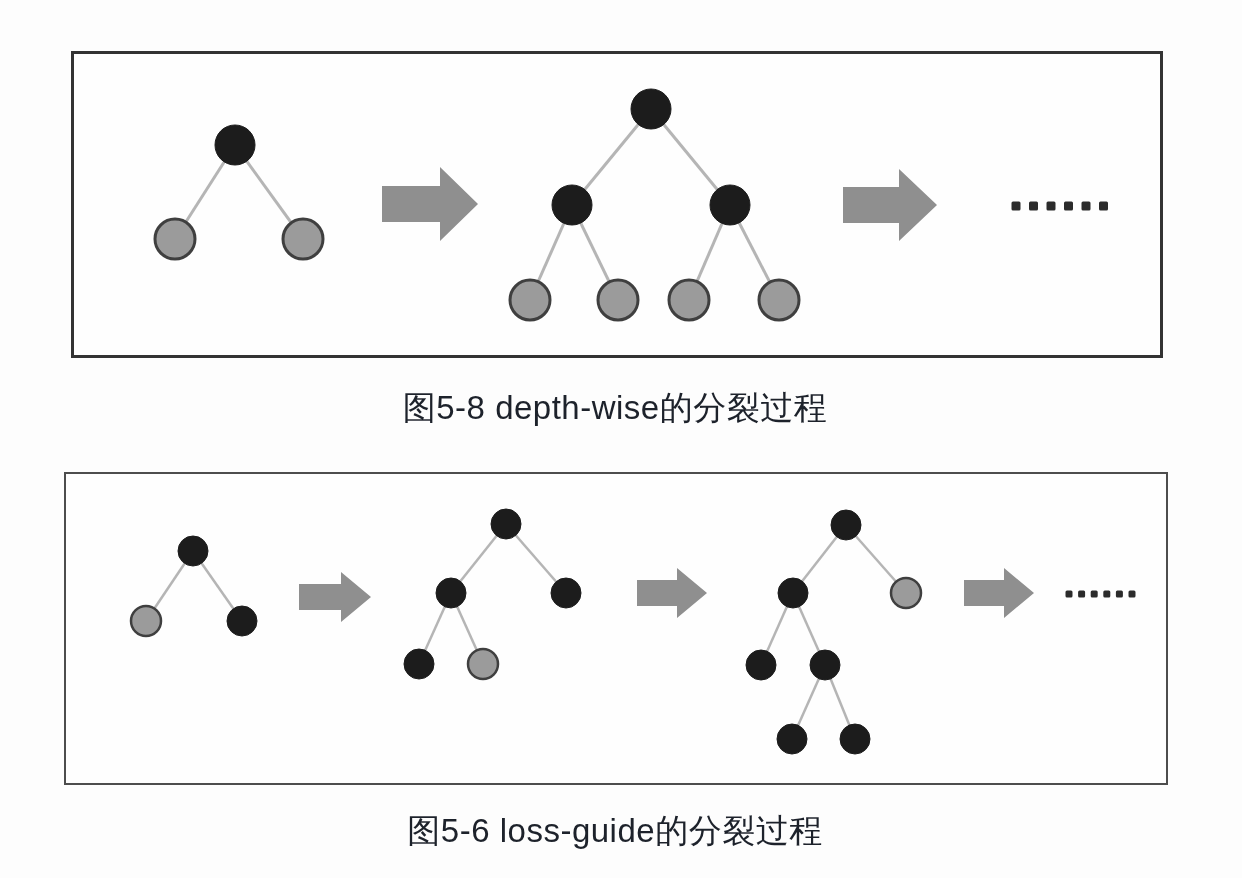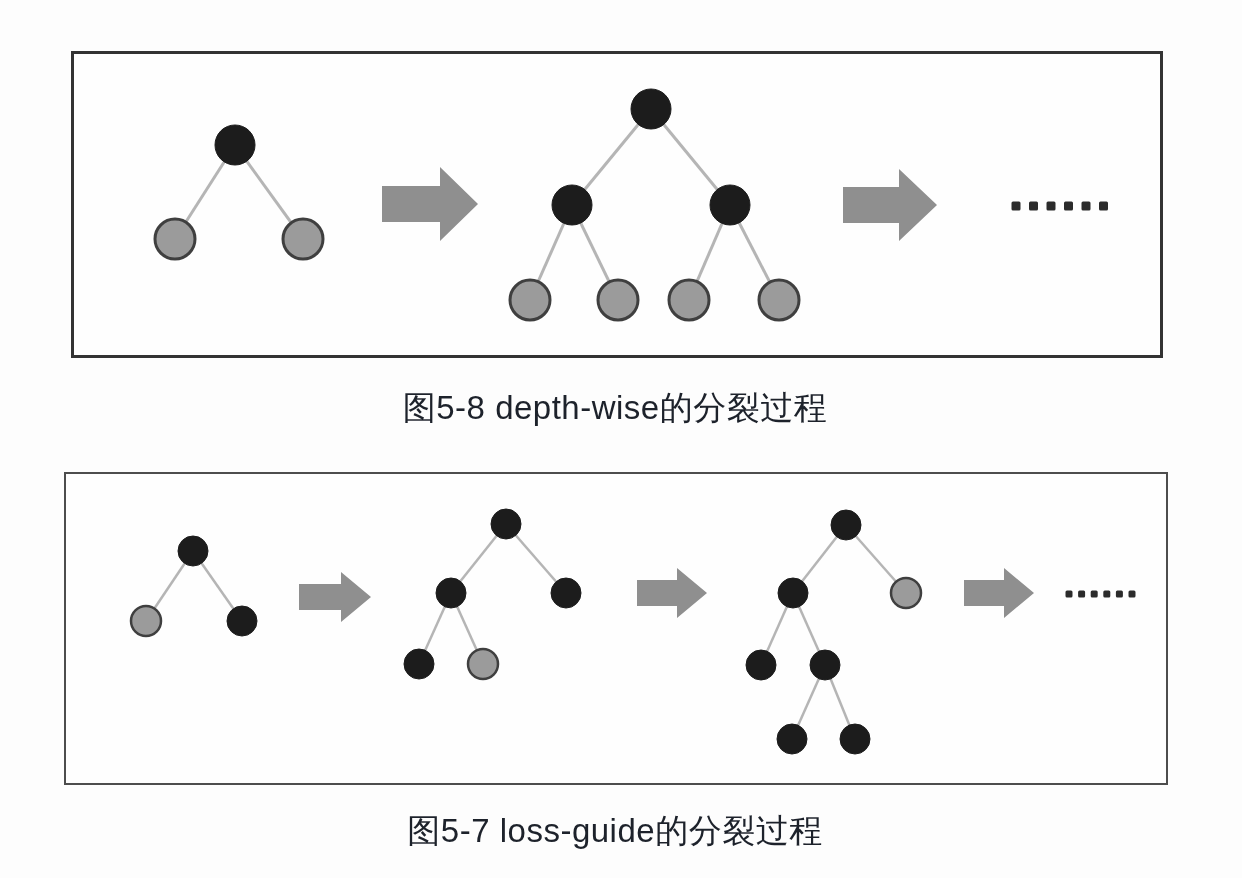--- a/index.html
+++ b/index.html
@@ -126,15 +126,15 @@
         <polygon points="898,106 938,106 938,94 968,119 938,144 938,132 898,132" fill="#8f8f8f"></polygon>
         <rect x="999.5" y="116.5" width="7" height="7" rx="1.5" fill="#2b2b2b"></rect>
         <rect x="1012.1" y="116.5" width="7" height="7" rx="1.5" fill="#2b2b2b"></rect>
         <rect x="1024.7" y="116.5" width="7" height="7" rx="1.5" fill="#2b2b2b"></rect>
         <rect x="1037.3" y="116.5" width="7" height="7" rx="1.5" fill="#2b2b2b"></rect>
         <rect x="1049.9" y="116.5" width="7" height="7" rx="1.5" fill="#2b2b2b"></rect>
         <rect x="1062.5" y="116.5" width="7" height="7" rx="1.5" fill="#2b2b2b"></rect>
       </svg>
   </div>
 
-  <div class="caption caption-2">图5-7 loss-guide的分裂过程</div>
+  <div class="caption caption-2">图5-6 loss-guide的分裂过程</div>
 
 </div>
 
 </body></html>

